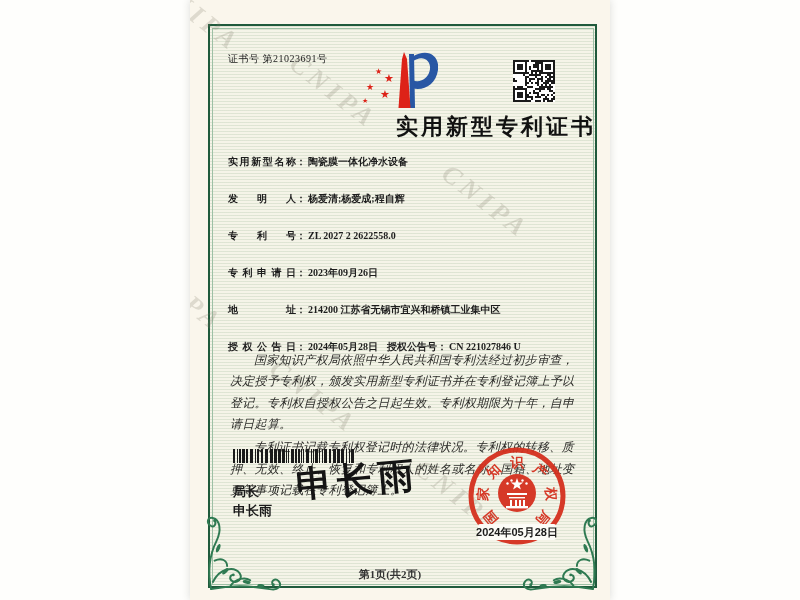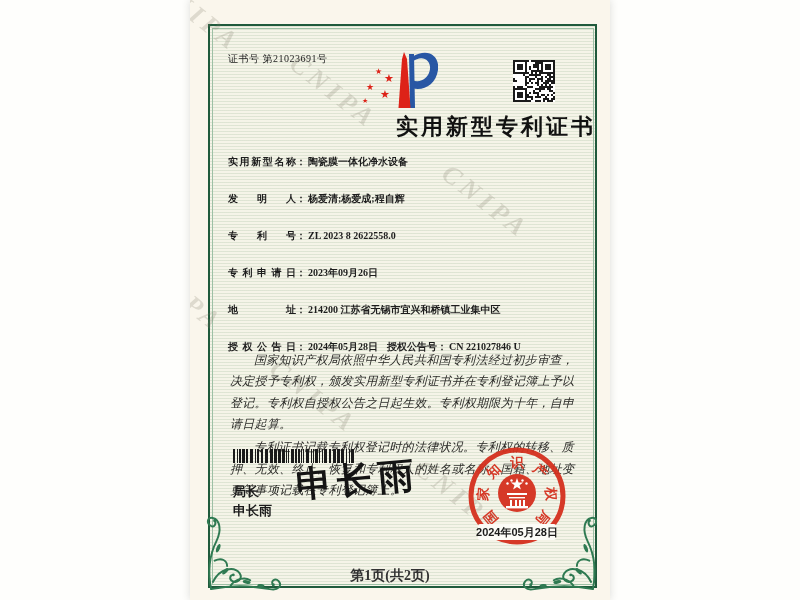--- a/index.html
+++ b/index.html
@@ -49,21 +49,21 @@
   .barcode{position:absolute;left:43px;top:449px;width:122px;height:14px;}
 
   .signer{position:absolute;left:43px;top:482px;font-family:"Liberation Sans","DejaVu Sans",sans-serif;
           font-weight:700;font-size:13px;color:#1a1a1a;line-height:19px;}
   .sig{position:absolute;left:106px;top:456px;font-size:36px;font-weight:700;color:#141414;
        letter-spacing:5px;transform:rotate(-5deg);font-family:"DejaVu Serif",serif;}
 
   .seal{position:absolute;left:267px;top:436px;width:120px;height:120px;opacity:.95;}
 
   .footer{position:absolute;left:0;right:20px;top:567px;text-align:center;
-          font-size:14px;font-weight:700;color:#333;}
+          font-size:11px;font-weight:700;color:#333;}
 
   .flourish{position:absolute;bottom:8px;width:80px;height:100px;z-index:4;}
   .flourish.bl{left:14px;}
   .flourish.br{right:10px;transform:scaleX(-1);}
 </style>
 </head>
 <body>
 
 <div class="stage">
   <div class="paper">
@@ -380,21 +380,21 @@
       <div class="title">实用新型专利证书</div>
 
       <div class="fields">
         <div class="frow">
           <span class="fl">实用新型名称</span><span class="colon">：</span><span class="fv">陶瓷膜一体化净水设备</span>
         </div>
         <div class="frow">
           <span class="fl">发明人</span><span class="colon">：</span><span class="fv">杨爱清;杨爱成;程自辉</span>
         </div>
         <div class="frow">
-          <span class="fl">专利号</span><span class="colon">：</span><span class="fv">ZL 2023 8 2622558.0</span>
+          <span class="fl">专利号</span><span class="colon">：</span><span class="fv">ZL 2027 2 2622558.0</span>
         </div>
         <div class="frow">
           <span class="fl">专利申请日</span><span class="colon">：</span><span class="fv">2023年09月26日</span>
         </div>
         <div class="frow">
           <span class="fl">地址</span><span class="colon">：</span><span class="fv">214200 江苏省无锡市宜兴和桥镇工业集中区</span>
         </div>
         <div class="frow">
           <span class="fl">授权公告日</span><span class="colon">：</span><span class="fv">2024年05月28日</span><span class="pair2">授权公告号</span><span class="colon">：</span><span class="fv">CN 221027846 U</span>
         </div>

